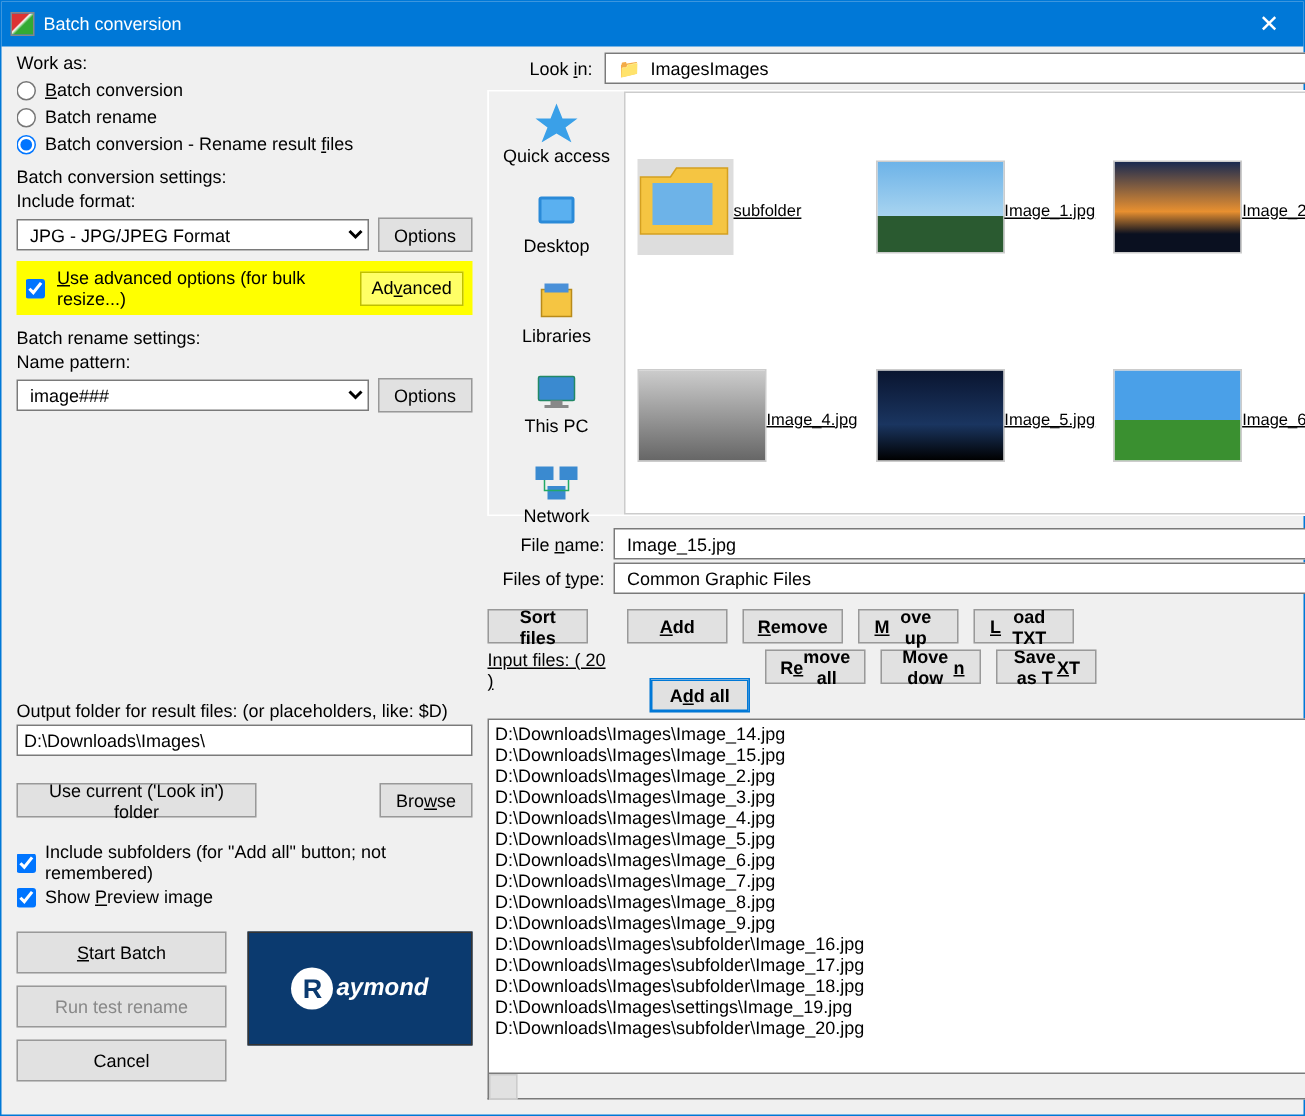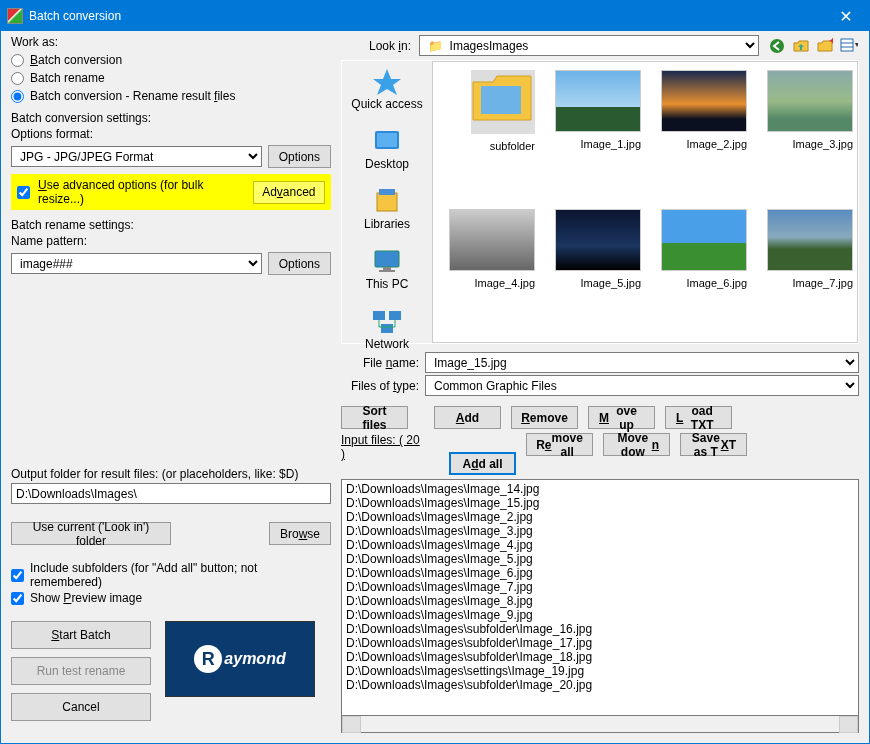--- a/index.html
+++ b/index.html
@@ -30,21 +30,21 @@
 .logo .r { display:inline-block; width:28px; height:28px; border-radius:50%; background:#fff; color:#0b3a6f; text-align:center; line-height:28px; font-size:18px; margin-right:2px; font-style:normal;}
 .lookin-row { display: flex; align-items: center; gap: 8px; margin-bottom: 4px; }
 .lookin-row .lbl { width: 70px; text-align: right; }
 .tool-icons { display: flex; gap: 4px; }
 .tool-icons .ti { width: 20px; height: 20px; display:flex; align-items:center; justify-content:center; border:1px solid transparent; }
 .browser { display: flex; border: 1px solid #fff; background:#fff; height: 284px; }
 .places { width: 90px; display: flex; flex-direction: column; align-items: center; gap: 16px; padding-top: 6px; background:#f0f0f0; border-right: none; }
 .place { display:flex; flex-direction:column; align-items:center; font-size:11px; text-align:center; gap:2px; }
 .place .pi { width: 32px; height: 28px; }
 .filegrid { flex:1; overflow:hidden; padding: 8px 4px 0 8px; background:#fff; display:grid; grid-template-columns: repeat(4, 1fr); grid-auto-rows: 135px; gap: 4px 12px; border:1px solid #ccc; }
-.thumb { display:flex; flex-direction:column; align-items:flex-end; }
+.thumb { display:flex; align-items:center;text-decoration:underline; }
 .thumb .img { width: 86px; height: 62px; border:1px solid #ccc; background:#ddd; }
 .thumb .img.folder { width:64px; height:64px; border:none; }
 .thumb .name { margin-top: 6px; text-align:center; font-size:11px; }
 .field-rows { padding: 6px 0 8px 0; }
 .field-rows .row .lbl { width: 78px; text-align: right; }
 .action-row { display:flex; gap:10px; margin-bottom:4px; }
 .action-row .btn { width: 67px; font-weight: bold; }
 .input-files-label { margin-bottom: 2px; text-decoration: underline; }
 .filelist { flex:1; border:1px solid #7a7a7a; background:#fff; overflow:auto; padding: 2px 4px; font-size: 11.5px; line-height: 14px; white-space: nowrap; position:relative; }
 .hscroll { height:17px; border:1px solid #7a7a7a; border-top:none; background:#f0f0f0; position:relative; }
@@ -73,21 +73,21 @@
           <input type="radio" name="wa" style="">
           <span>Batch rename</span>
         </div>
       <div class="radio-row">
           <input type="radio" name="wa" checked="" style="">
           <span>Batch conversion - Rename result <span class="u">f</span>iles</span>
         </div>
 
       <div style="height:6px"></div>
       <div class="sect-label">Batch conversion settings:</div>
-      <div class="sect-label">Options format:</div>
+      <div class="sect-label">Include format:</div>
       <div class="row">
         <select style="flex:1"><option>JPG - JPG/JPEG Format</option></select>
         <button class="btn">Options</button>
       </div>
       <div class="hl" style="margin-top:4px">
         <input type="checkbox" checked="" style="">
         <span><span class="u">U</span>se advanced options (for bulk resize...)</span>
         <span style="flex:1"></span>
         <button class="btn">Ad<span class="u">v</span>anced</button>
       </div>

